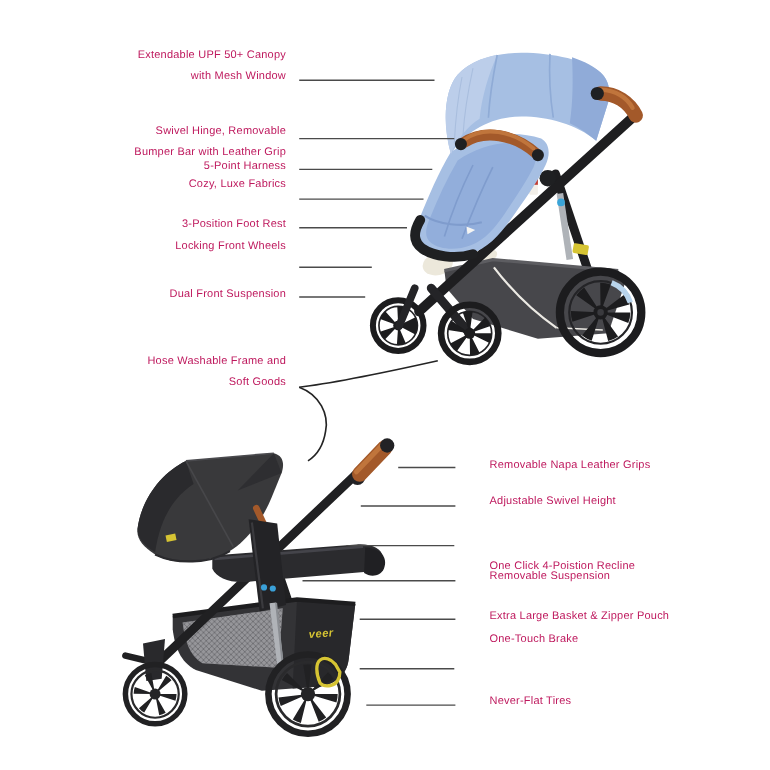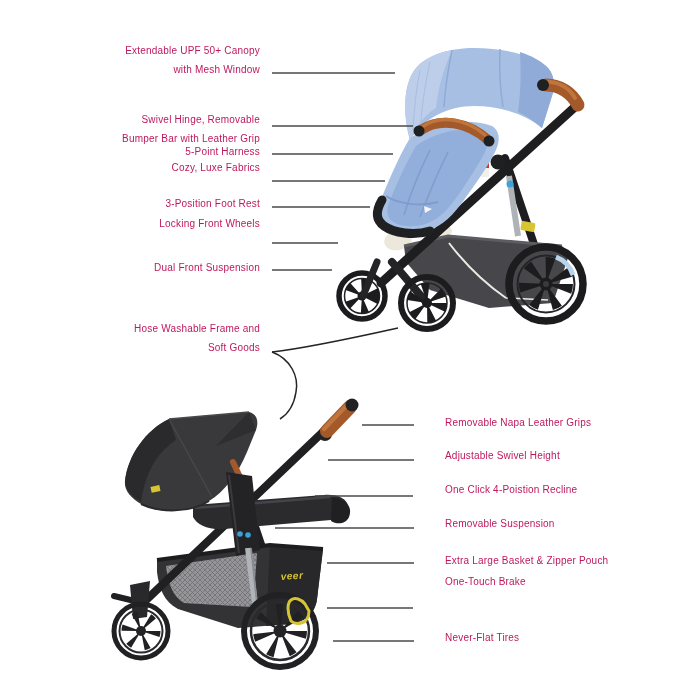--- a/index.html
+++ b/index.html
@@ -210,19 +210,19 @@
   <div class="callout left" style="top:142px">5-Point Harness</div>
   <div class="callout left" style="top:158px">Cozy, Luxe Fabrics</div>
   <div class="callout left" style="top:194px">3-Position Foot Rest</div>
   <div class="callout left" style="top:214px">Locking Front Wheels</div>
   <div class="callout left" style="top:258px">Dual Front Suspension</div>
   <div class="callout left" style="top:319px">Hose Washable Frame and
 Soft Goods</div>
 
   <div class="callout right" style="top:413px">Removable Napa Leather Grips</div>
   <div class="callout right" style="top:446px">Adjustable Swivel Height</div>
-  <div class="callout right" style="top:480px">One Click 4-Poistion Recline</div>
+  <div class="callout right" style="top:505px">One Click 4-Poistion Recline</div>
   <div class="callout right" style="top:514px">Removable Suspension</div>
   <div class="callout right" style="top:551px">Extra Large Basket &amp; Zipper Pouch</div>
   <div class="callout right" style="top:572px">One-Touch Brake</div>
   <div class="callout right" style="top:628px">Never-Flat Tires</div>
 
 </div>
 
 </body></html>

